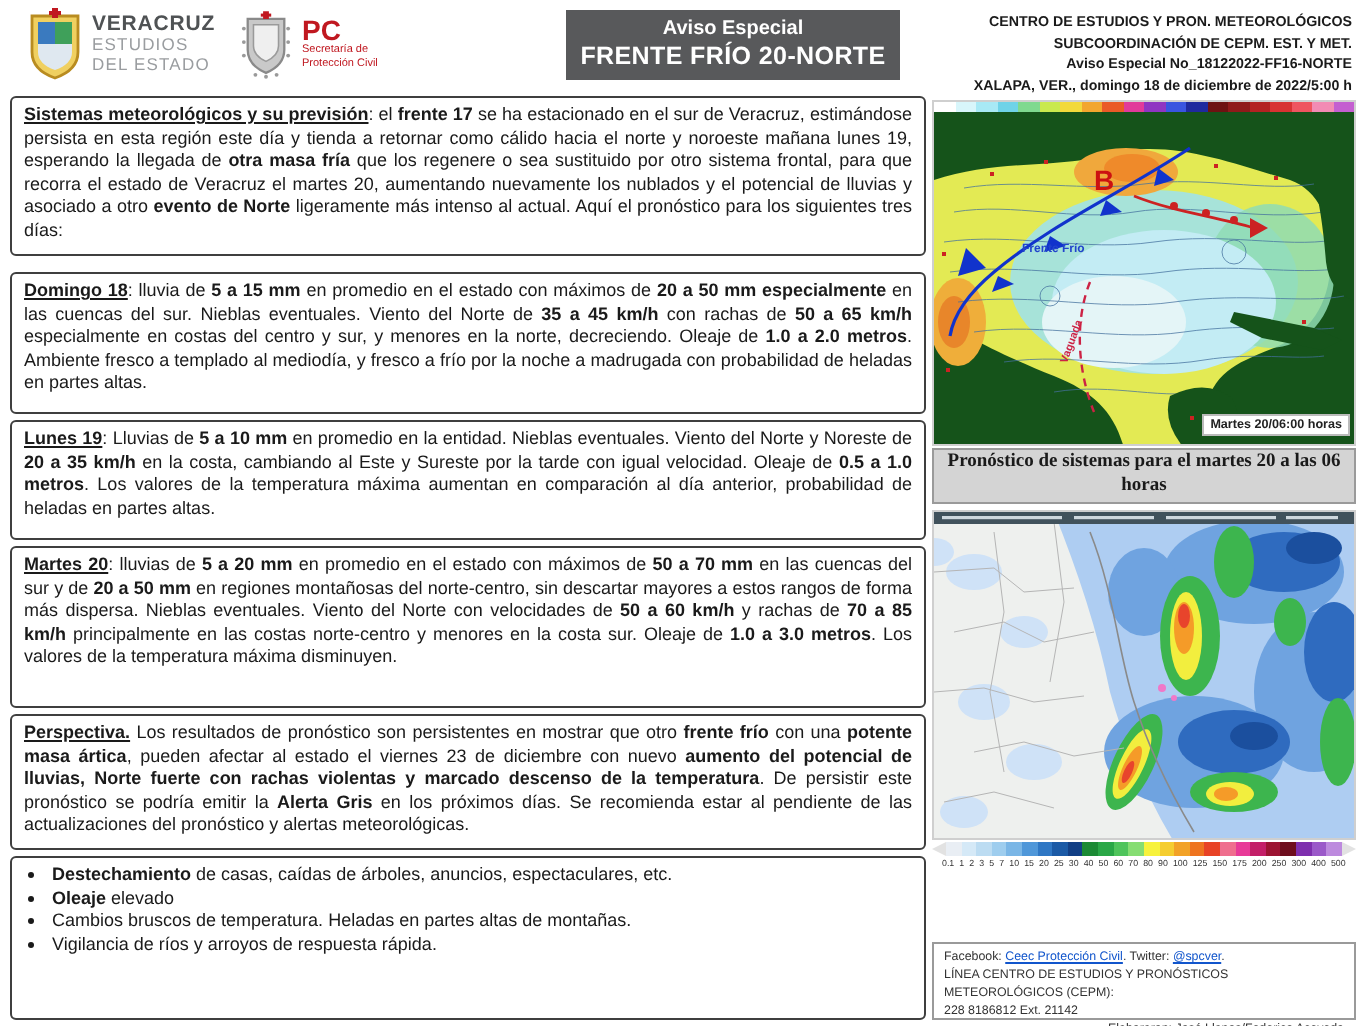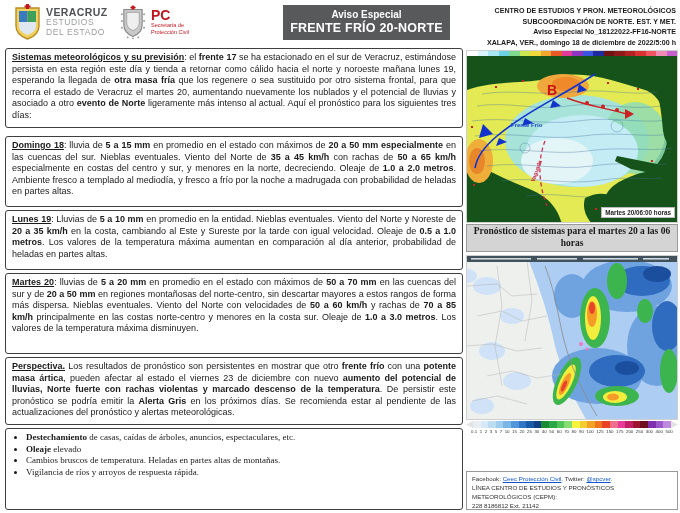--- a/index.html
+++ b/index.html
@@ -15,21 +15,21 @@
   .banner{position:absolute;left:283px;top:5px;width:167px;height:35px;background:#58595b;color:#fff;
           display:flex;flex-direction:column;align-items:center;justify-content:center;text-align:center;}
   .banner .l1{font-size:10px;font-weight:bold;line-height:1.2;}
   .banner .l2{font-size:12.5px;font-weight:bold;line-height:1.2;letter-spacing:.2px;}
   .office{position:absolute;left:452px;top:6px;width:224px;text-align:right;font-size:7.1px;font-weight:bold;
           color:#1a1a1a;line-height:1.5;}
 
   
   .tbox{position:absolute;left:5px;width:458px;border:1.4px solid #3f3f3f;border-radius:3px;background:#fff;
         box-sizing:border-box;padding:3px 6px;font-size:9px;line-height:1.28;color:#1a1a1a;text-align:justify;}
-  .tbox ul{margin:0;padding-left:14px;font-family:Liberation Serif, serif;}
+  .tbox ul{margin:0;padding-left:14px;}
   .tbox li{margin:0;padding:0;}
 
   
   .mapbox{position:absolute;left:466px;width:212px;border:1px solid #cfcfcf;box-sizing:border-box;overflow:hidden;background:#fff;}
   .cstrip{display:flex;width:100%;height:5px;}
   .cstrip div{flex:1;height:100%;}
   .caption{position:absolute;left:466px;width:212px;background:#d4d4d4;border:1px solid #9a9a9a;box-sizing:border-box;
            display:flex;align-items:center;justify-content:center;text-align:center;font-weight:bold;font-size:9.5px;
            color:#1a1a1a;line-height:1.25;padding:1px 6px;}
   .maplabel{position:absolute;font-weight:bold;}
@@ -97,21 +97,21 @@
     </div>
   </div>
 
   <div class="banner">
     <div class="l1">Aviso Especial</div>
     <div class="l2">FRENTE FRÍO 20-NORTE</div>
   </div>
 
   <div class="office">
     <div>CENTRO DE ESTUDIOS Y PRON. METEOROLÓGICOS</div>
-    <div>SUBCOORDINACIÓN DE NORTE.  EST. Y MET.</div>
+    <div>SUBCOORDINACIÓN DE CEPM.  EST. Y MET.</div>
     <div>Aviso Especial No_18122022-FF16-NORTE</div>
     <div>XALAPA, VER.,  domingo 18 de diciembre de 2022/5:00 h</div>
   </div>
 
   <div class="tbox" style="top:48px;height:80px;">
     <span><span style="font-weight: bold; text-decoration: underline;">Sistemas meteorológicos y su previsión</span><span>: el </span><span style="font-weight: bold;">frente 17</span><span> se ha estacionado en el sur de Veracruz, estimándose persista en esta región este día y tienda a retornar como cálido hacia el norte y noroeste mañana lunes 19, esperando la llegada de </span><span style="font-weight: bold;">otra masa fría</span><span> que los regenere o sea sustituido por otro sistema frontal, para que recorra el estado de Veracruz el martes 20, aumentando nuevamente los nublados y el potencial de lluvias y asociado a otro </span><span style="font-weight: bold;">evento de Norte</span><span> ligeramente más intenso al actual. Aquí el pronóstico para los siguientes tres días:</span></span>
   </div>
   <div class="tbox" style="top:136px;height:71px;">
     <span><span style="font-weight: bold; text-decoration: underline;">Domingo 18</span><span>: lluvia de </span><span style="font-weight: bold;">5 a 15 mm</span><span> en promedio en el estado con máximos de </span><span style="font-weight: bold;">20 a 50 mm especialmente</span><span> en las cuencas del sur. Nieblas eventuales. Viento del Norte de </span><span style="font-weight: bold;">35 a 45 km/h</span><span> con rachas de </span><span style="font-weight: bold;">50 a 65 km/h</span><span> especialmente en costas del centro y sur, y menores en la norte, decreciendo. Oleaje de </span><span style="font-weight: bold;">1.0 a 2.0 metros</span><span>. Ambiente fresco a templado al mediodía, y fresco a frío por la noche a madrugada con probabilidad de heladas en partes altas.</span></span>
   </div>

